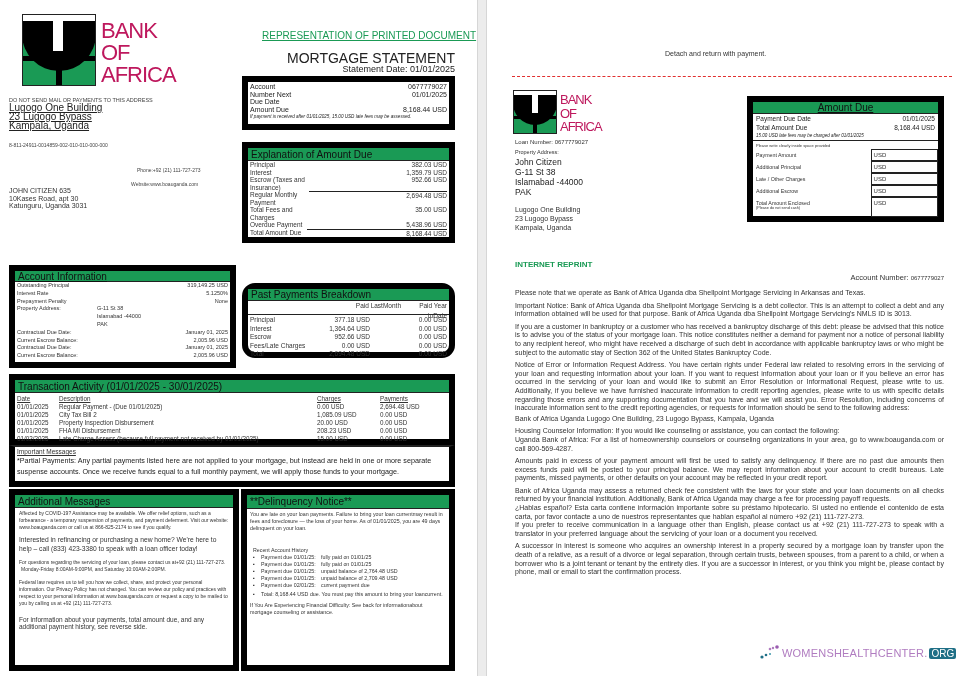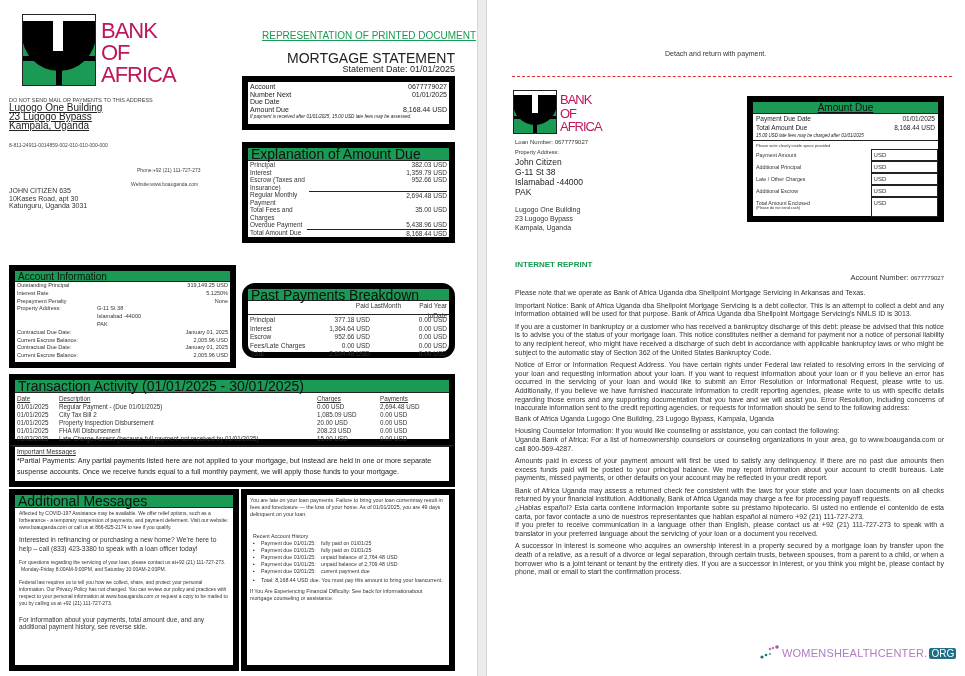--- a/index.html
+++ b/index.html
@@ -13,21 +13,21 @@
   .logo .bar { position: absolute; background: #fff; }
   .logo .stem { position: absolute; background: #000; }
   .logo .cross { position: absolute; background: #000; }
   .logo .wordmark { position: absolute; font-family: "Liberation Sans", sans-serif; color: #be185d; letter-spacing: -1px; }
   .box { position: absolute; border: 6px solid #000000; }
   .hdr { background: #1a9a55; color: #111; border-bottom: 1px solid #222; padding-left: 3px; }
   .row { display: flex; justify-content: space-between; }
   .tiny { font-size: 5px; }
   .t7 { font-size: 7px; }
   .t8 { font-size: 10px; text-decoration: underline; }
-  .t9 { font-size: 14px; }
+  .t9 { font-size: 10px; }
   .gray { color: #444; }
   .right { text-align: right; }
   .u { text-decoration: underline; }
   .it { font-style: italic; }
   p.para { font-size: 7px; line-height: 8.6px; text-align: justify; color: #333; margin-bottom: 4px; }
   .cut { position: absolute; left: 512px; top: 76px; width: 440px; border-top: 1.5px dashed #e03030; }
   .usd-cell { border: 1px solid #222; font-size: 6px; padding-left: 2px; height: 12px; line-height: 11px; }
 </style>
 </head>
 <body>
@@ -257,20 +257,21 @@
     <div style="font-size:5px;line-height:7px;">Affected by COVID-19? Assistance may be available. We offer relief options, such as a forbearance - a temporary suspension of payments, and payment deferment. Visit our website: www.boauganda.com or call us at 866-825-2174 to see if you qualify.</div>
     <div style="font-size:6.7px;line-height:9.3px;margin-top:4px;">Interested in refinancing or purchasing a new home? We're here to help – call (833) 423-3380 to speak with a loan officer today!</div>
     <div style="font-size:5px;line-height:7px;margin-top:5px;">For questions regarding the servicing of your loan, please contact us at+92 (21) 111-727-273.</div>
     <div style="font-size:5px;line-height:7px;padding-left:2px;">Monday-Friday 8:00AM-9:00PM, and Saturday 10:00AM-2:00PM.</div>
     <div style="font-size:5px;line-height:7px;margin-top:6px;">Federal law requires us to tell you how we collect, share, and protect your personal information. Our Privacy Policy has not changed. You can review our policy and practices with respect to your personal information at www.boauganda.com or request a copy to be mailed to you by calling us at +92 (21) 111-727-273.</div>
     <div style="font-size:6.5px;line-height:7px;margin-top:9px;">For information about your payments, total amount due, and any additional payment history, see reverse side.</div>
   </div>
 </div>
 
 <div class="box" style="left:241px;top:489px;width:214px;height:182px;">
+  <div class="hdr t9" style="height:14px;line-height:14px;">**Delinquency Notice**</div>
   <div style="padding:2px 3px;color:#333;font-size:5.3px;line-height:7px;">
     <div>You are late on your loan payments. Failure to bring your loan currentmay result in fees and foreclosure — the loss of your home. As of 01/01/2025, you are 49 days delinquent on your loan.</div>
     <div style="margin-top:15px;padding-left:3px;">Recent Account History</div>
     <div style="padding-left:3px;">
       <div style="display:flex;">
           <span style="width:8px;">▪</span>
           <span style="width:60px;">Payment due 01/01/25:</span>
           <span>fully paid on 01/01/25</span>
         </div>
       <div style="display:flex;">

